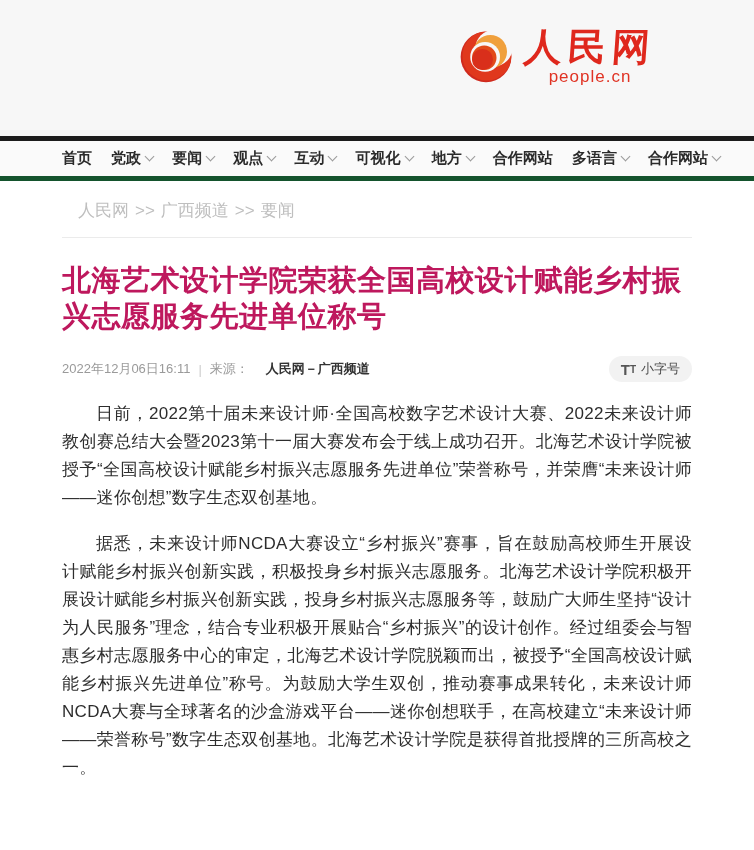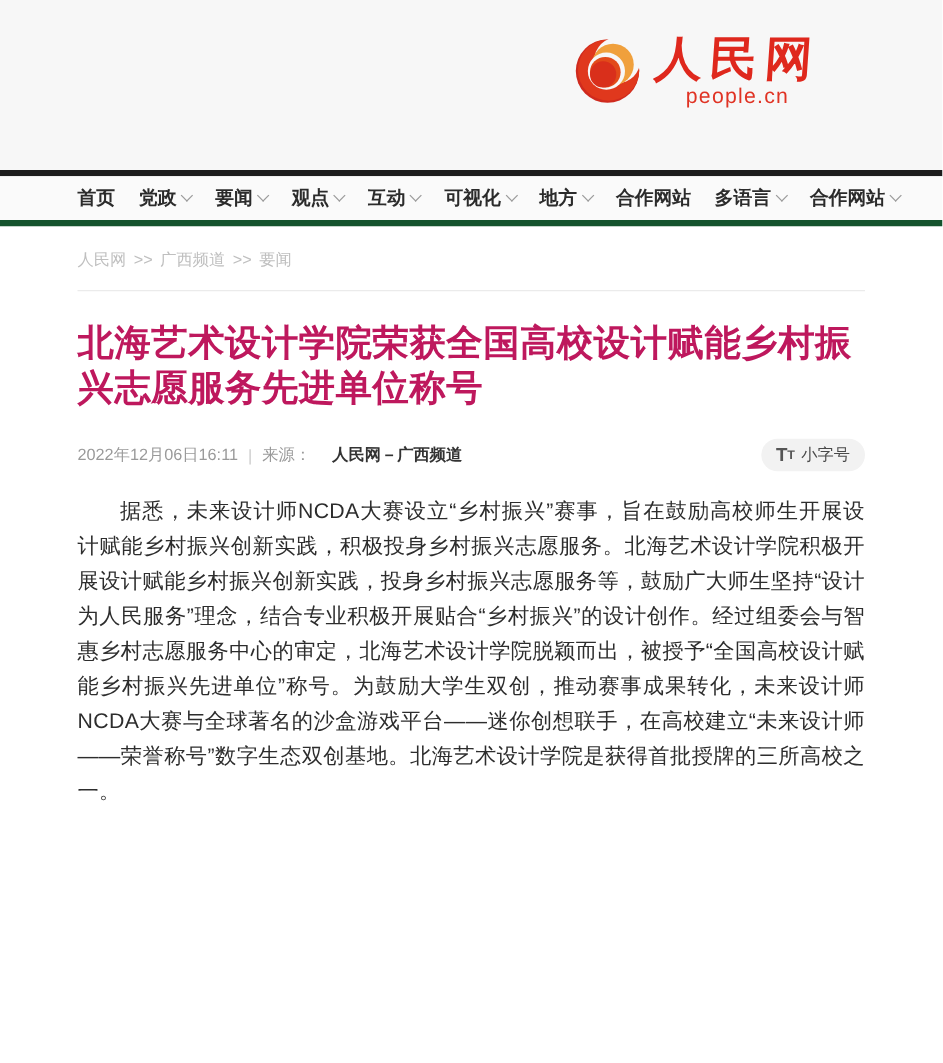--- a/index.html
+++ b/index.html
@@ -37,21 +37,21 @@
   }
   .nav-caret {
     display:inline-block; width:7px; height:7px; margin-left:5px; margin-top:-4px;
     border-right:1.5px solid #9a9a9a; border-bottom:1.5px solid #9a9a9a;
     transform:rotate(45deg);
   }
 
   
   .content { width:630px; margin:0 auto 0 62px; }
 
-  .breadcrumb { margin-top:18px; font-size:13px; color:#bfbfbf; }
+  .breadcrumb { margin-top:18px; font-size:17px; color:#bfbfbf;margin-left:16px; }
   .breadcrumb a { color:#bfbfbf; text-decoration:none; cursor:pointer; }
   .breadcrumb .sep { margin:0 6px; }
 
   .rule { border:none; border-top:1px solid #ebebeb; margin-top:15px; }
 
   .article-title {
     margin-top:24px; font-size:29px; line-height:36px; font-weight:bold;
     color:#be185d; letter-spacing:0.5px;
   }
 
@@ -156,16 +156,17 @@
       <span class="meta-source">人民网－广西频道</span>
     </div>
     <button class="font-size-btn">
       <span class="t-big">T</span>
       <span class="t-small">T</span>
       <span>小字号</span>
     </button>
   </div>
 
   <div class="article-body" id="article-body">
+      <p>日前，2022第十届未来设计师·全国高校数字艺术设计大赛、2022未来设计师教创赛总结大会暨2023第十一届大赛发布会于线上成功召开。北海艺术设计学院被授予“全国高校设计赋能乡村振兴志愿服务先进单位”荣誉称号，并荣膺“未来设计师——迷你创想”数字生态双创基地。</p>
       <p>据悉，未来设计师NCDA大赛设立“乡村振兴”赛事，旨在鼓励高校师生开展设计赋能乡村振兴创新实践，积极投身乡村振兴志愿服务。北海艺术设计学院积极开展设计赋能乡村振兴创新实践，投身乡村振兴志愿服务等，鼓励广大师生坚持“设计为人民服务”理念，结合专业积极开展贴合“乡村振兴”的设计创作。经过组委会与智惠乡村志愿服务中心的审定，北海艺术设计学院脱颖而出，被授予“全国高校设计赋能乡村振兴先进单位”称号。为鼓励大学生双创，推动赛事成果转化，未来设计师NCDA大赛与全球著名的沙盒游戏平台——迷你创想联手，在高校建立“未来设计师——荣誉称号”数字生态双创基地。北海艺术设计学院是获得首批授牌的三所高校之一。</p>
     </div>
 
 </div>
 
 </body></html>

